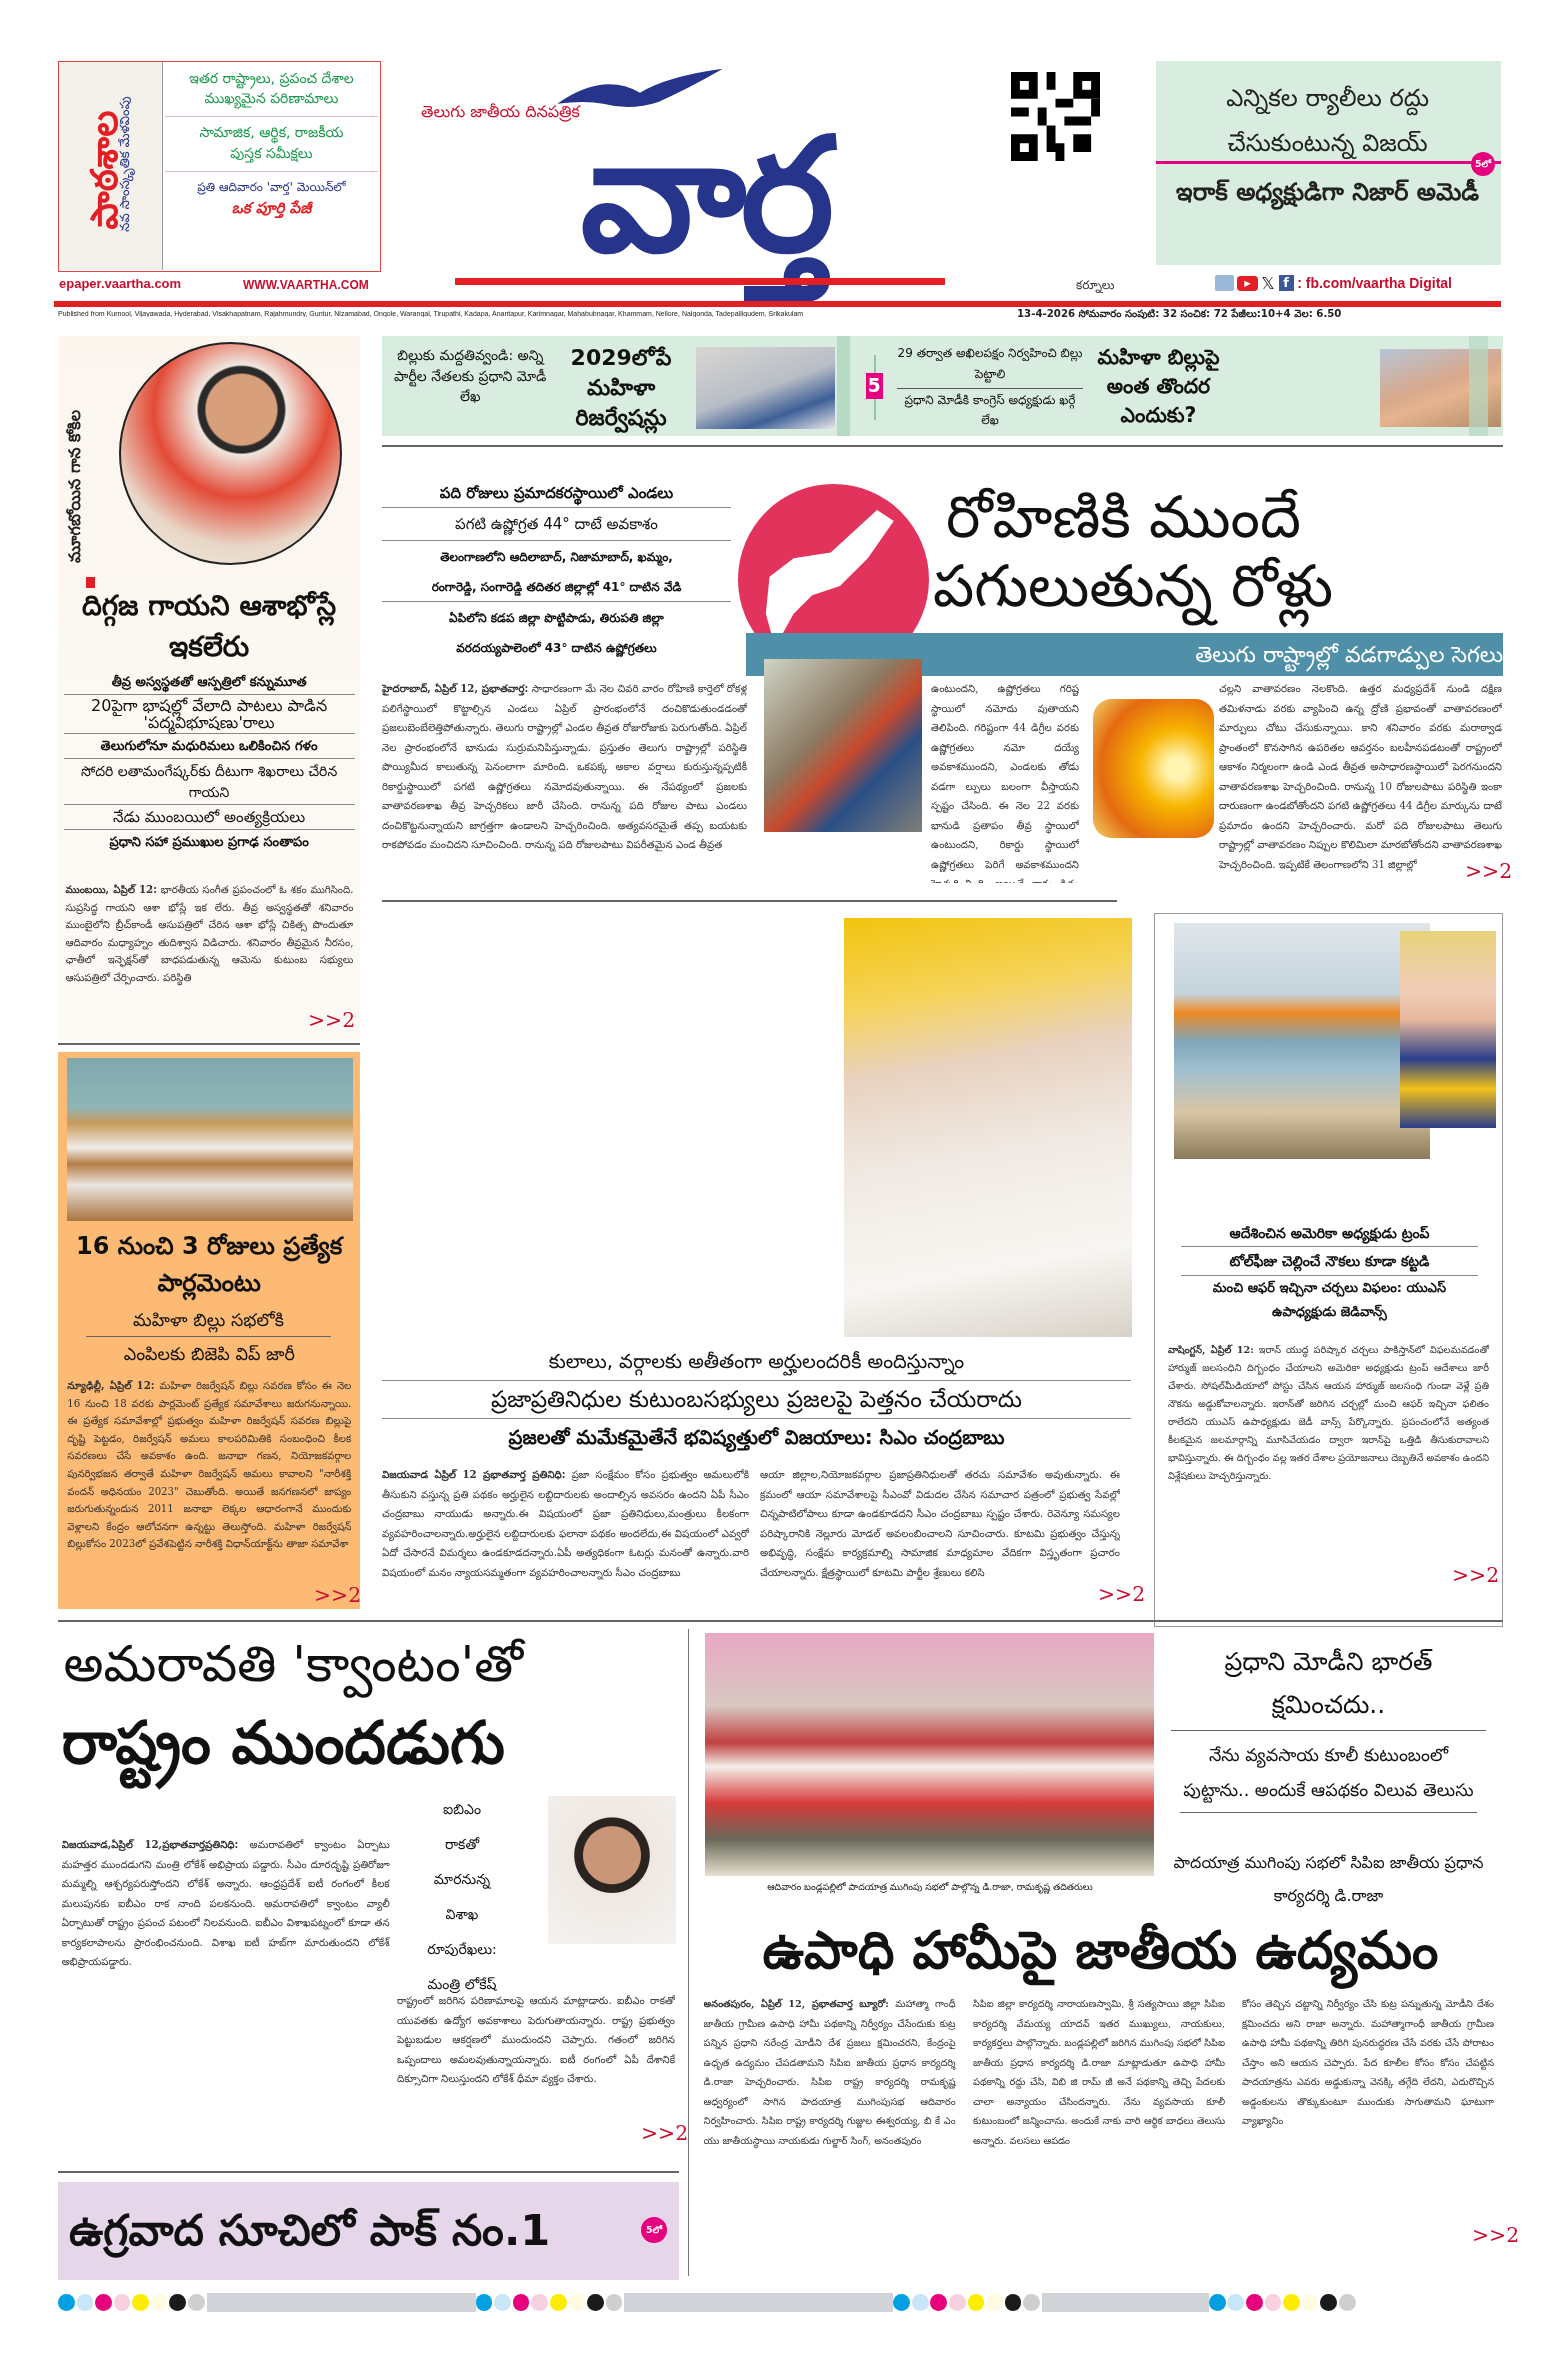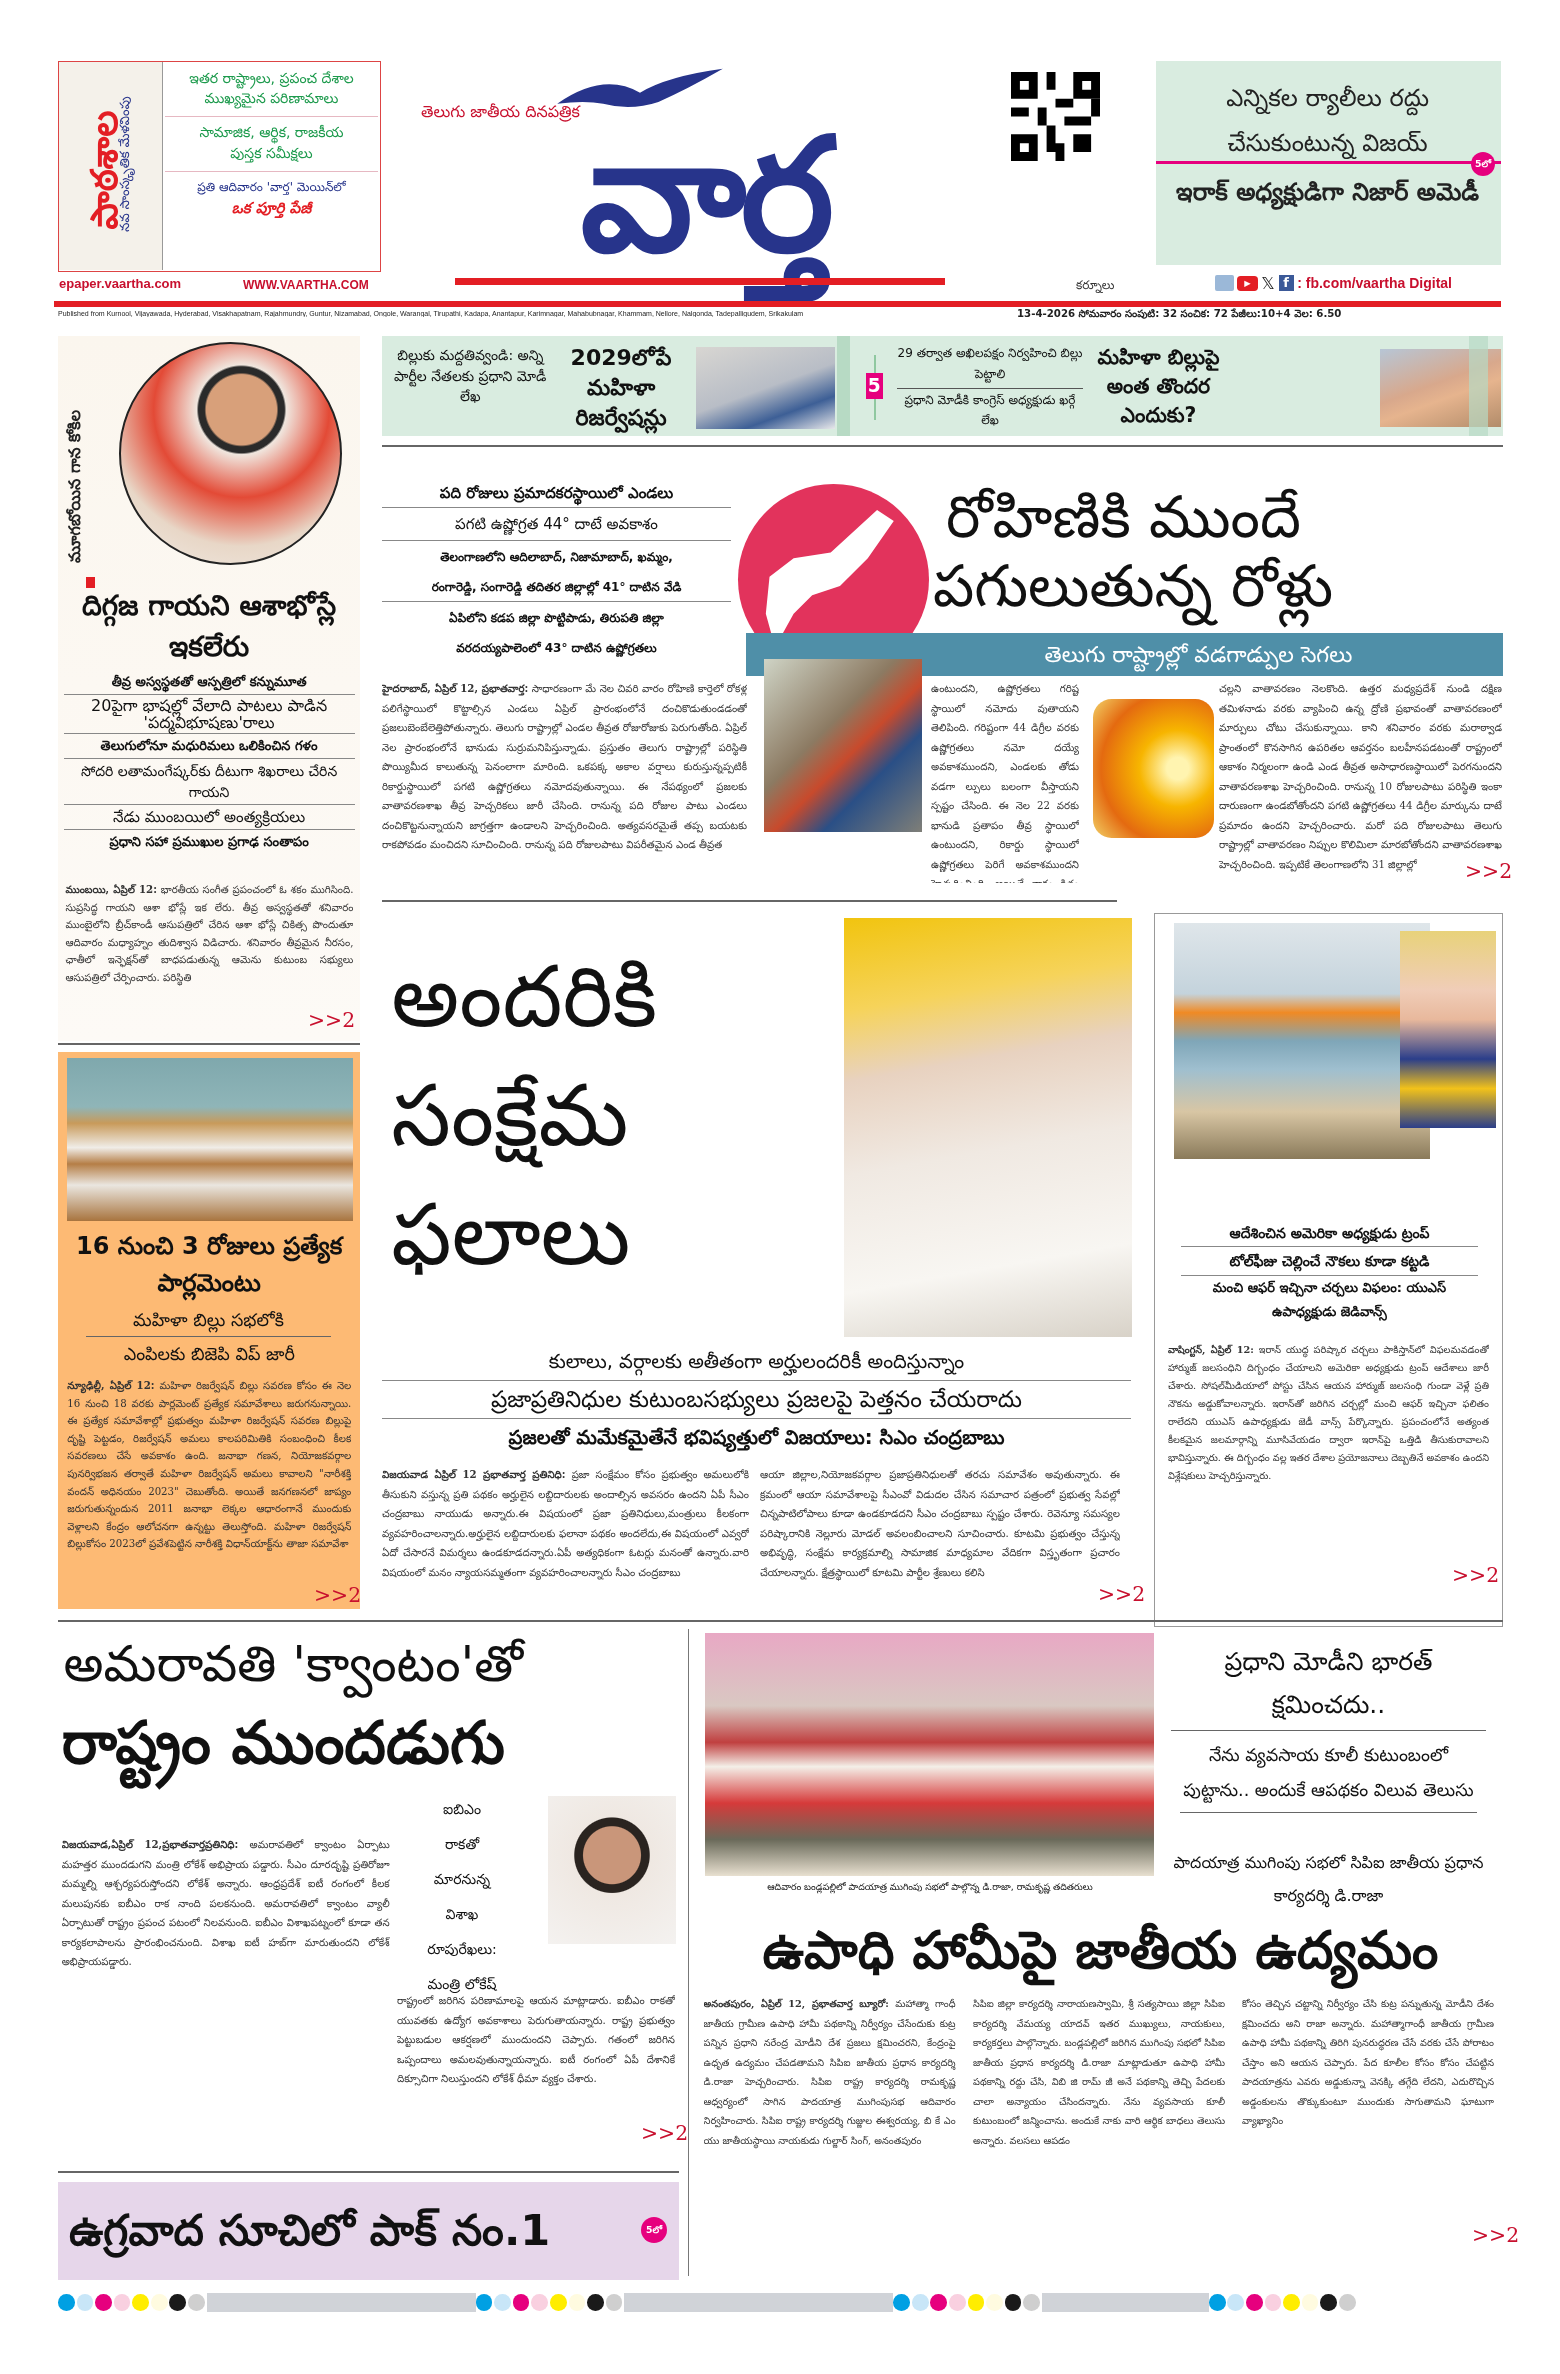--- a/index.html
+++ b/index.html
@@ -117,34 +117,33 @@
     <div style="font-size:12px;font-weight:bold;line-height:32px;">ఏపిలోని కడప జిల్లా పొట్టిపాడు, తిరుపతి జిల్లా</div>
     <div style="font-size:12px;font-weight:bold;line-height:28px;">వరదయ్యపాలెంలో 43° దాటిన ఉష్ణోగ్రతలు</div>
   </div>
   <div class="abs" style="left:356px;top:11px;width:191px;height:191px;border-radius:50%;background:#e2335c;">
     <svg width="191" height="191" viewBox="0 0 206 206">
         <path d="M150 28 L168 40 L140 80 L110 110 L80 120 L60 140 L40 176 L30 140 L34 100 L60 80 L100 74 Z" fill="#fff"></path>
       </svg>
   </div>
   <div class="abs" style="left:564px;top:11px;width:557px;font-size:58px;line-height:67px;">రోహిణికి ముందే</div>
   <div class="abs" style="left:551px;top:76px;width:570px;font-size:58px;line-height:74px;">పగులుతున్న రోళ్లు</div>
-  <div class="abs c" style="left:364px;top:160px;width:757px;height:43px;background:#4f8fa8;color:#fff;font-size:22px;line-height:43px;padding-left:148px;">తెలుగు రాష్ట్రాల్లో వడగాడ్పుల సెగలు</div>
+  <div class="abs c" style="left:364px;top:160px;width:757px;height:43px;background:#4f8fa8;color:#fff;font-size:22px;line-height:43px;padding-left:148px;text-align:right;">తెలుగు రాష్ట్రాల్లో వడగాడ్పుల సెగలు</div>
   <div class="photo" style="left:382px;top:186px;width:158px;height:173px;background:linear-gradient(135deg,#cfd4c6,#8c7a62 40%,#c84a2c 55%,#2a4f86 70%,#7f7f78);"></div>
   <div class="photo" style="left:711px;top:226px;width:121px;height:139px;border-radius:18.6px;background:radial-gradient(circle at 70% 50%,#fff4b0 10%,#f7b500 35%,#e46a10 70%,#f2d268);"></div>
   <div class="abs body-text" style="left:0;top:206px;width:365px;font-size:10.2px;line-height:19.5px;height:204px;overflow:hidden;">
     <b>హైదరాబాద్, ఏప్రిల్ 12, ప్రభాతవార్త:</b> <span>సాధారణంగా మే నెల చివరి వారం రోహిణి కార్తెలో రోకళ్ల పలిగేస్థాయిలో కొట్టాల్సిన ఎండలు ఏప్రిల్ ప్రారంభంలోనే దంచికొడుతుండడంతో ప్రజలుబెంబేలెత్తిపోతున్నారు. తెలుగు రాష్ట్రాల్లో ఎండల తీవ్రత రోజురోజుకు పెరుగుతోంది. ఏప్రిల్ నెల ప్రారంభంలోనే భానుడు సుర్రుమనిపిస్తున్నాడు. ప్రస్తుతం తెలుగు రాష్ట్రాల్లో పరిస్థితి పొయ్యిమీద కాలుతున్న పెనంలాగా మారింది. ఒకపక్క అకాల వర్షాలు కురుస్తున్నప్పటికీ రికార్డుస్థాయిలో పగటి ఉష్ణోగ్రతలు నమోదవుతున్నాయి. ఈ నేపథ్యంలో ప్రజలకు వాతావరణశాఖ తీవ్ర హెచ్చరికలు జారీ చేసింది. రానున్న పది రోజుల పాటు ఎండలు దంచికొట్టనున్నాయని జాగ్రత్తగా ఉండాలని హెచ్చరించింది. అత్యవసరమైతే తప్ప బయటకు రాకపోవడం మంచిదని సూచించింది. రానున్న పది రోజులపాటు విపరీతమైన ఎండ తీవ్రత</span>
   </div>
   <div class="abs body-text" style="left:549px;top:206px;width:148px;font-size:10.2px;line-height:19.5px;height:204px;overflow:hidden;">ఉంటుందని, ఉష్ణోగ్రతలు గరిష్ట స్థాయిలో నమోదు వుతాయని తెలిపింది. గరిష్టంగా 44 డిగ్రీల వరకు ఉష్ణోగ్రతలు నమో దయ్యే అవకాశముందని, ఎండలకు తోడు వడగా ల్పులు బలంగా వీస్తాయని స్పష్టం చేసింది. ఈ నెల 22 వరకు భానుడి ప్రతాపం తీవ్ర స్థాయిలో ఉంటుందని, రికార్డు స్థాయిలో ఉష్ణోగ్రతలు పెరిగే అవకాశముందని హెచ్చరించింది. అయితే వారం క్రితం వరకు అక్కడక్కడా వర్షాలు కురవడంతో కాస్త</div>
   <div class="abs body-text" style="left:779px;top:206px;width:341px;font-size:10.2px;line-height:19.5px;height:204px;overflow:hidden;padding-left:58px;">చల్లని వాతావరణం నెలకొంది. ఉత్తర మధ్యప్రదేశ్ నుండి దక్షిణ తమిళనాడు వరకు వ్యాపించి ఉన్న ద్రోణి ప్రభావంతో వాతావరణంలో మార్పులు చోటు చేసుకున్నాయి. కాని శనివారం వరకు మరాఠ్వాడ ప్రాంతంలో కొనసాగిన ఉపరితల ఆవర్తనం బలహీనపడటంతో రాష్ట్రంలో ఆకాశం నిర్మలంగా ఉండి ఎండ తీవ్రత అసాధారణస్థాయిలో పెరగనుందని వాతావరణశాఖ హెచ్చరించింది. రానున్న 10 రోజులపాటు పరిస్థితి ఇంకా దారుణంగా ఉండబోతోందని పగటి ఉష్ణోగ్రతలు 44 డిగ్రీల మార్కును దాటే ప్రమాదం ఉందని హెచ్చరించారు. మరో పది రోజులపాటు తెలుగు రాష్ట్రాల్లో వాతావరణం నిప్పుల కొలిమిలా మారబోతోందని వాతావరణశాఖ హెచ్చరించింది. ఇప్పటికే తెలంగాణలోని 31 జిల్లాల్లో</div>
   <div class="abs more" style="left:1083px;top:386px;">&gt;&gt;2</div>
 </div>
 <div class="hr" style="left:382px;top:900px;width:735px;"></div>
 
 <div class="abs" style="left:382px;top:918px;width:749px;height:714px;">
-  <div class="abs" style="left:9.3px;top:18.6px;width:445px;font-size:85px;line-height:119px;word-spacing:371px;">అందరికి సంక్షేమ ఫలాలు</div>
   <div class="photo" style="left:462px;top:0;width:288px;height:419px;background:linear-gradient(170deg,#f1c40f 0%,#f6d35a 20%,#e8d2c0 35%,#f0e9e2 55%,#f8f6f2 80%,#d8d2c8);"></div>
   <div class="abs c" style="left:0;top:425px;width:749px;">
     <div style="font-size:19.5px;line-height:37px;border-bottom:1.9px solid #888;">కులాలు, వర్గాలకు అతీతంగా అర్హులందరికీ అందిస్తున్నాం</div>
     <div style="font-size:23px;line-height:37px;border-bottom:1.9px solid #888;">ప్రజాప్రతినిధుల కుటుంబసభ్యులు ప్రజలపై పెత్తనం చేయరాదు</div>
     <div style="font-size:19.5px;font-weight:bold;line-height:37px;">ప్రజలతో మమేకమైతేనే భవిష్యత్తులో విజయాలు: సిఎం చంద్రబాబు</div>
   </div>
   <div class="abs body-text" style="left:0;top:547px;width:367px;font-size:10.2px;line-height:19.5px;height:139px;overflow:hidden;">
     <b>విజయవాడ ఏప్రిల్ 12 ప్రభాతవార్త ప్రతినిధి:</b> <span>ప్రజా సంక్షేమం కోసం ప్రభుత్వం అమలులోకి తీసుకుని వస్తున్న ప్రతి పథకం అర్హులైన లబ్దిదారులకు అందాల్సిన అవసరం ఉందని ఏపీ సీఎం చంద్రబాబు నాయుడు అన్నారు.ఈ విషయంలో ప్రజా ప్రతినిధులు,మంత్రులు కీలకంగా వ్యవహరించాలన్నారు.అర్హులైన లబ్దిదారులకు ఫలానా పథకం అందలేదు,ఈ విషయంలో ఎవ్వరో ఏదో చేసారనే విమర్శలు ఉండకూడదన్నారు.ఏపీ అత్యధికంగా ఓటర్లు మనంతో ఉన్నారు.వారి విషయంలో మనం న్యాయసమ్మతంగా వ్యవహరించాలన్నారు సీఎం చంద్రబాబు</span>
   </div>
   <div class="abs body-text" style="left:378px;top:547px;width:360px;font-size:10.2px;line-height:19.5px;height:139px;overflow:hidden;">ఆయా జిల్లాల,నియోజకవర్గాల ప్రజాప్రతినిధులతో తరచు సమావేశం అవుతున్నారు. ఈ క్రమంలో ఆయా సమావేశాలపై సీఎంవో విడుదల చేసిన సమాచార పత్రంలో ప్రభుత్వ సేవల్లో చిన్నపాటిలోపాలు కూడా ఉండకూడదని సీఎం చంద్రబాబు స్పష్టం చేశారు. రెవెన్యూ సమస్యల పరిష్కారానికి నెల్లూరు మోడల్ అవలంబించాలని సూచించారు. కూటమి ప్రభుత్వం చేస్తున్న అభివృద్ధి, సంక్షేమ కార్యక్రమాల్ని సామాజిక మాధ్యమాల వేదికగా విస్తృతంగా ప్రచారం చేయాలన్నారు. క్షేత్రస్థాయిలో కూటమి పార్టీల శ్రేణులు కలిసి</div>

